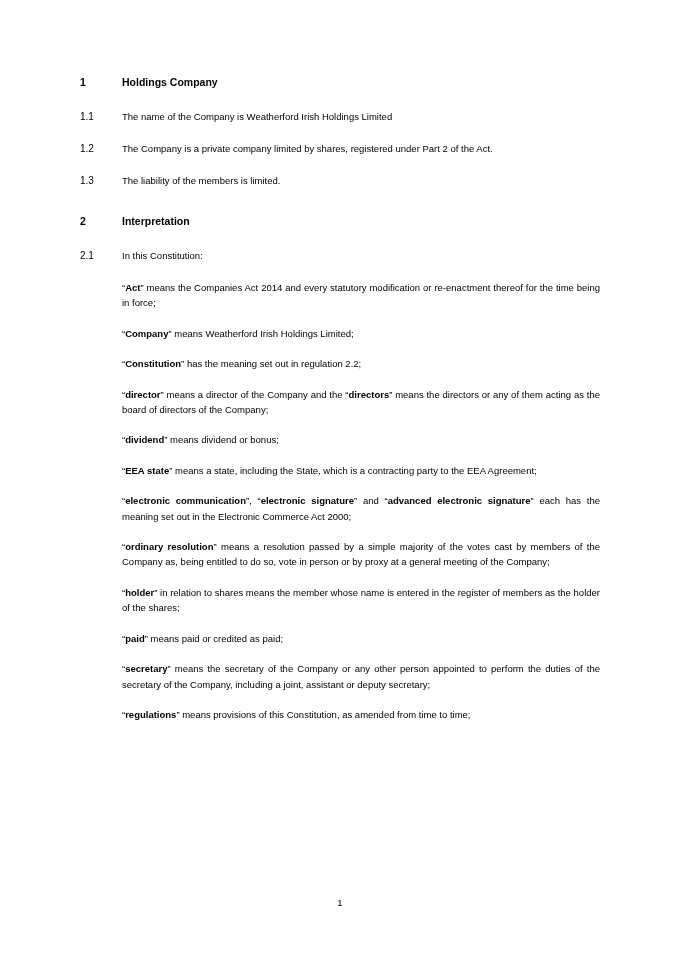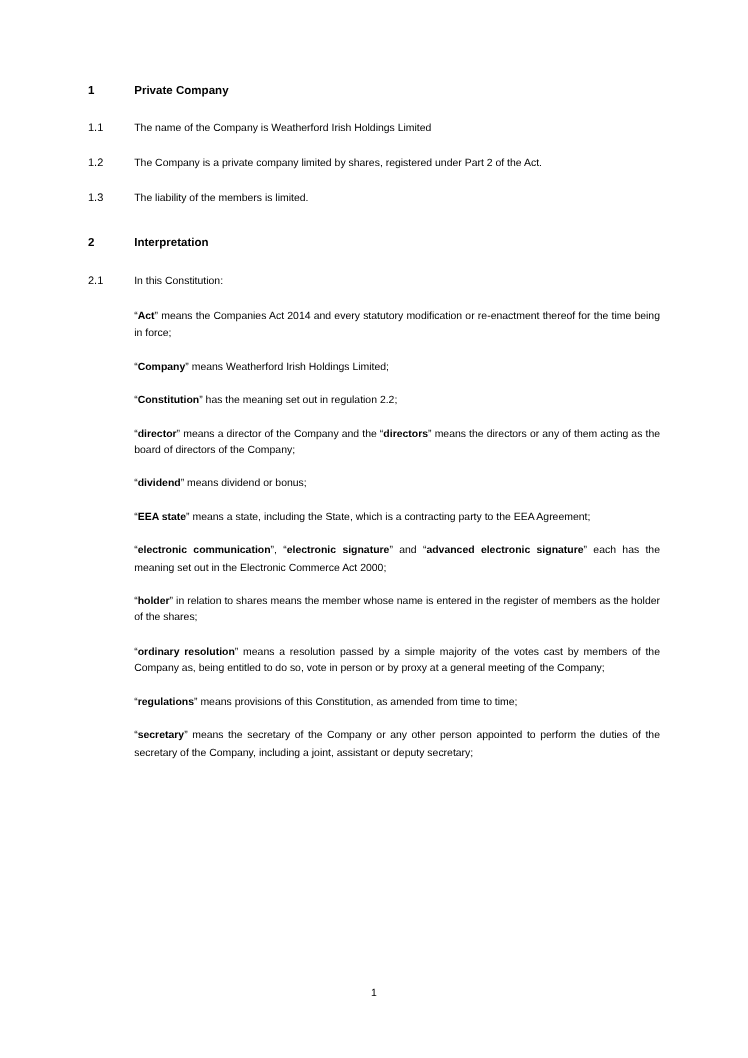--- a/index.html
+++ b/index.html
@@ -92,21 +92,21 @@
   }
 </style>
 </head>
 <body>
 
 <div class="page">
   <div class="doc-body">
 
     <div class="clause heading">
       <div class="num">1</div>
-      <div class="txt">Private Company</div>
+      <div class="txt">Holdings Company</div>
     </div>
 
     <div class="clause clause-sub">
       <div class="num">1.1</div>
       <div class="txt">The name of the Company is Weatherford Irish Holdings Limited</div>
     </div>
 
     <div class="clause clause-sub">
       <div class="num">1.2</div>
       <div class="txt">The Company is a private company limited by shares, registered under Part 2 of the Act.</div>
@@ -129,24 +129,25 @@
     </div>
 
     <div class="defs">
       <p class="def">“<b>Act</b>” means the Companies Act 2014 and every statutory modification or re-enactment thereof for the time being in force;</p>
       <p class="def">“<b>Company</b>” means Weatherford Irish Holdings Limited;</p>
       <p class="def">“<b>Constitution</b>” has the meaning set out in regulation 2.2;</p>
       <p class="def">“<b>director</b>” means a director of the Company and the “<b>directors</b>” means the directors or any of them acting as the board of directors of the Company;</p>
       <p class="def">“<b>dividend</b>” means dividend or bonus;</p>
       <p class="def">“<b>EEA state</b>” means a state, including the State, which is a contracting party to the EEA Agreement;</p>
       <p class="def">“<b>electronic communication</b>”, “<b>electronic signature</b>” and “<b>advanced electronic signature</b>” each has the meaning set out in the Electronic Commerce Act 2000;</p>
+      <p class="def">“<b>ordinary resolution</b>” means a resolution passed by a simple majority of the votes cast by members of the Company as, being entitled to do so, vote in person or by proxy at a general meeting of the Company;</p>
       <p class="def">“<b>holder</b>” in relation to shares means the member whose name is entered in the register of members as the holder of the shares;</p>
-      <p class="def">“<b>ordinary resolution</b>” means a resolution passed by a simple majority of the votes cast by members of the Company as, being entitled to do so, vote in person or by proxy at a general meeting of the Company;</p>
+      <p class="def">“<b>paid</b>” means paid or credited as paid;</p>
+      <p class="def">“<b>secretary</b>” means the secretary of the Company or any other person appointed to perform the duties of the secretary of the Company, including a joint, assistant or deputy secretary;</p>
       <p class="def">“<b>regulations</b>” means provisions of this Constitution, as amended from time to time;</p>
-      <p class="def">“<b>secretary</b>” means the secretary of the Company or any other person appointed to perform the duties of the secretary of the Company, including a joint, assistant or deputy secretary;</p>
     </div>
 
   </div>
 
   <div class="footer">
     <span>1</span>
   </div>
 </div>
 
 </body></html>

